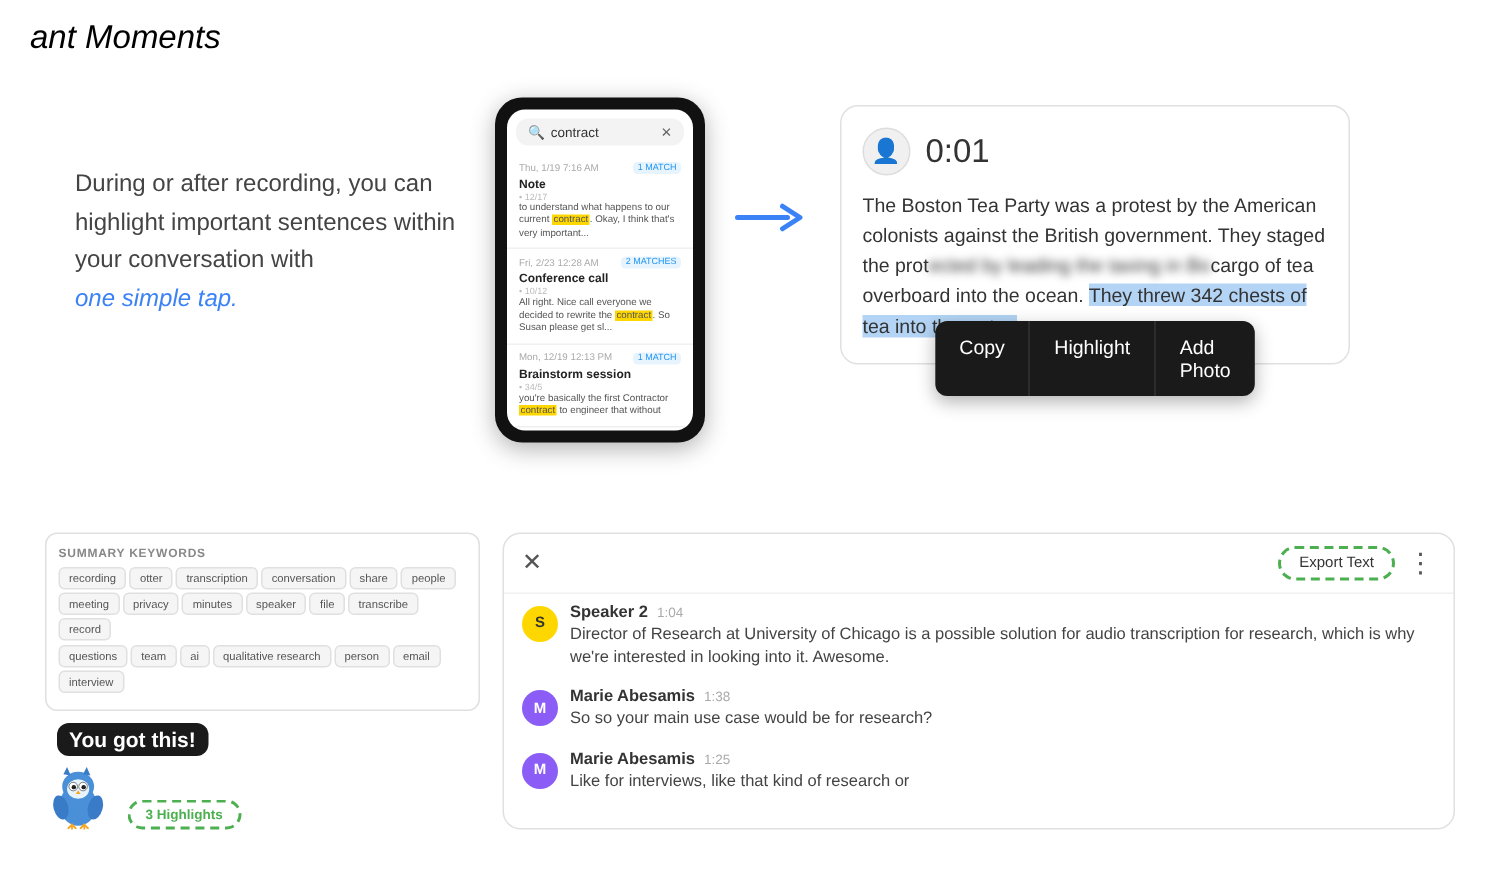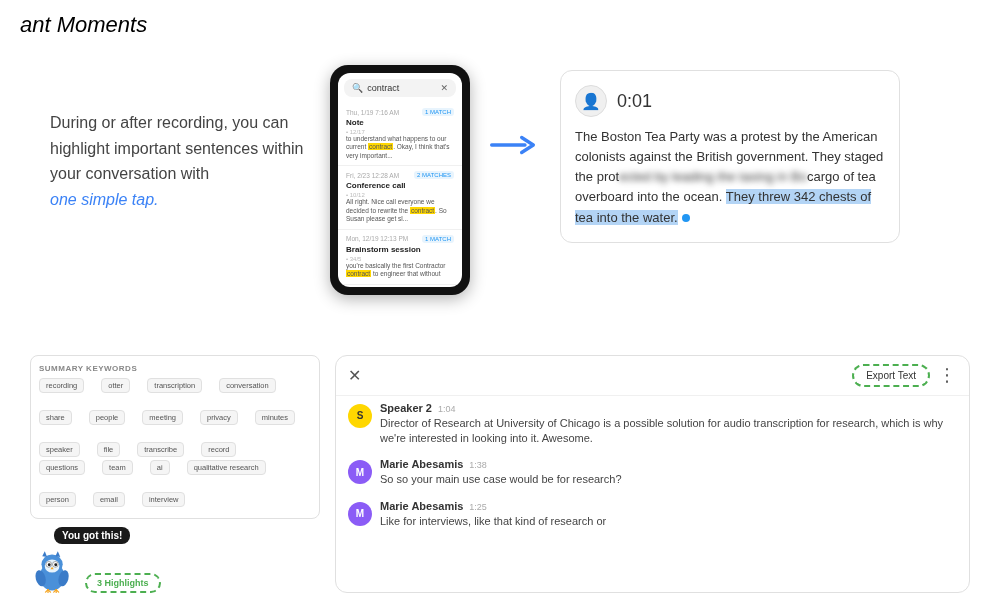--- a/index.html
+++ b/index.html
@@ -181,21 +181,21 @@
       justify-content: center;
       border: 1px solid #ddd;
     }
 
     .avatar-icon {
       font-size: 16px;
       color: #999;
     }
 
     .timestamp {
-      font-size: 18px;
+      font-size: 22px;
       font-weight: 400;
       color: #333;
     }
 
     .content-text {
       font-size: 13px;
       color: #333;
       line-height: 1.55;
     }
 
@@ -254,21 +254,21 @@
       font-size: 8px;
       font-weight: 700;
       color: #888;
       letter-spacing: 0.5px;
       margin-bottom: 5px;
     }
 
     .keywords-row {
       display: flex;
       flex-wrap: wrap;
-      gap: 17px;
+      gap: 2px;
       margin-bottom: 3px;
     }
 
     .keyword-tag {
       background: #f5f5f5;
       border: 1px solid #e0e0e0;
       border-radius: 4px;
       padding: 2px 6px;
       font-size: 7.5px;
       color: #555;
@@ -280,24 +280,24 @@
       align-items: flex-start;
       position: relative;
       margin-top: 4px;
     }
 
     .mascot-bubble {
       background: #1a1a1a;
       color: #fff;
       border-radius: 8px;
       padding: 3px 8px;
-      font-size: 10px;
+      font-size: 14px;
       font-weight: 600;
       margin-bottom: 4px;
-      margin-left: 24px;
+      margin-left: 8px;
     }
 
     
     .owl {
       width: 45px;
       height: 45px;
     }
 
     .highlights-count {
       border: 2px dashed #4CAF50;
@@ -477,20 +477,25 @@
       <div class="avatar-circle">
         <span class="avatar-icon">👤</span>
       </div>
       <span class="timestamp">0:01</span>
     </div>
     <div class="content-text">
       The Boston Tea Party was a protest by the American colonists against the British government. They staged the prot<span style="filter:blur(3px);user-select:none;">ected by leading the taxing in Bo</span>cargo of tea overboard into the ocean. <span class="selected-text">They threw 342 chests of tea into the water.</span>
       <span style="display:inline-block;width:8px;height:8px;background:#2196F3;border-radius:50%;vertical-align:middle;margin-left:1px;"></span>
     </div>
 
+    <div class="context-menu" style="bottom:-22px;left:50%;transform:translateX(-50%);">
+      <div class="context-menu-item">Copy</div>
+      <div class="context-menu-item">Highlight</div>
+      <div class="context-menu-item">Add Photo</div>
+    </div>
   </div>
 </div>
 
 <div class="bottom-section" style="margin-top:40px;">
 
   <div class="bottom-left">
 
     <div class="keywords-box">
       <div class="keywords-label">SUMMARY KEYWORDS</div>
       <div class="keywords-row" id="kw-row1">

